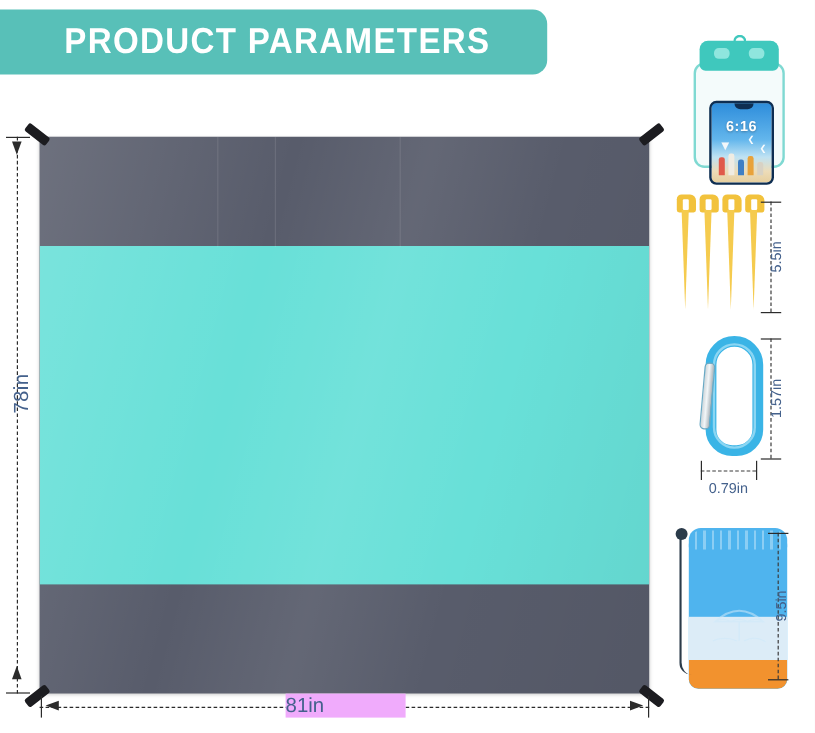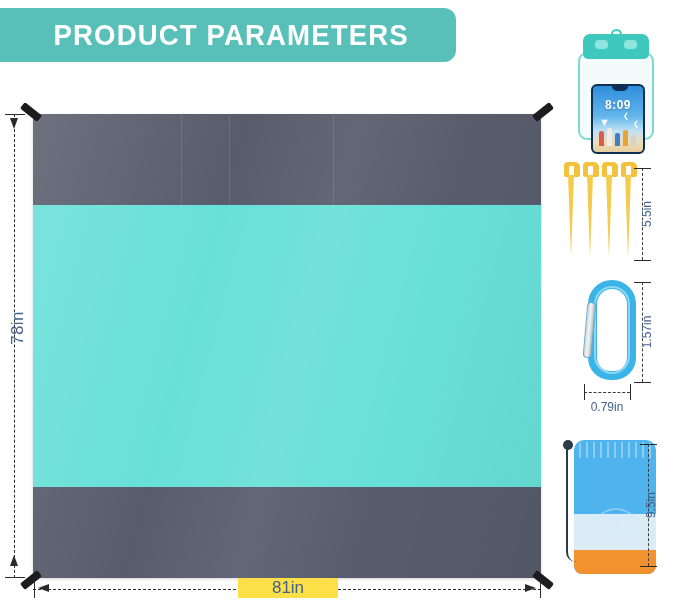--- a/index.html
+++ b/index.html
@@ -104,22 +104,22 @@
   .arrow-l, .arrow-r {
     position: absolute; top: 584px;
     width: 0; height: 0;
     border-top: 4.5px solid transparent;
     border-bottom: 4.5px solid transparent;
   }
   .arrow-l { left: 38px;  border-right: 11px solid #2b2b2b; }
   .arrow-r { left: 525px; border-left: 11px solid #2b2b2b; }
   .label-81 {
     position: absolute; left: 238px; top: 578px;
-    width: 100px; text-align: center;
-    background: #fde047;
+    width: 100px; text-align: left;
+    background: #f0abfc;
     color: #44618c; font-size: 17px; font-weight: 500;
   }
 
   
   .right-col { position: absolute; left: 556px; top: 0; width: 123px; height: 611px; }
 
   
   .pouch { position: absolute; left: 22px; top: 34px; width: 76px; height: 106px; }
   .pouch-body {
     position: absolute; left: 0; top: 18px; width: 76px; height: 88px;
@@ -299,21 +299,21 @@
   <div class="arrow-r"></div>
   <div class="label-81">81in</div>
 
   <div class="right-col">
 
     <div class="pouch">
       <div class="pouch-hole"></div>
       <div class="pouch-body">
         <div class="phone">
           <div class="phone-notch"></div>
-          <div class="phone-time">8:09</div>
+          <div class="phone-time">6:16</div>
           <div class="gull" style="left:6px; top:30px;">▼</div>
           <div class="bird" style="left:30px; top:26px;">❮</div>
           <div class="bird" style="left:40px; top:34px;">❮</div>
           <div class="beach-people">
             <span class="person p1"></span>
             <span class="person p2"></span>
             <span class="person p3"></span>
             <span class="person p4"></span>
             <span class="person p5"></span>
           </div>

